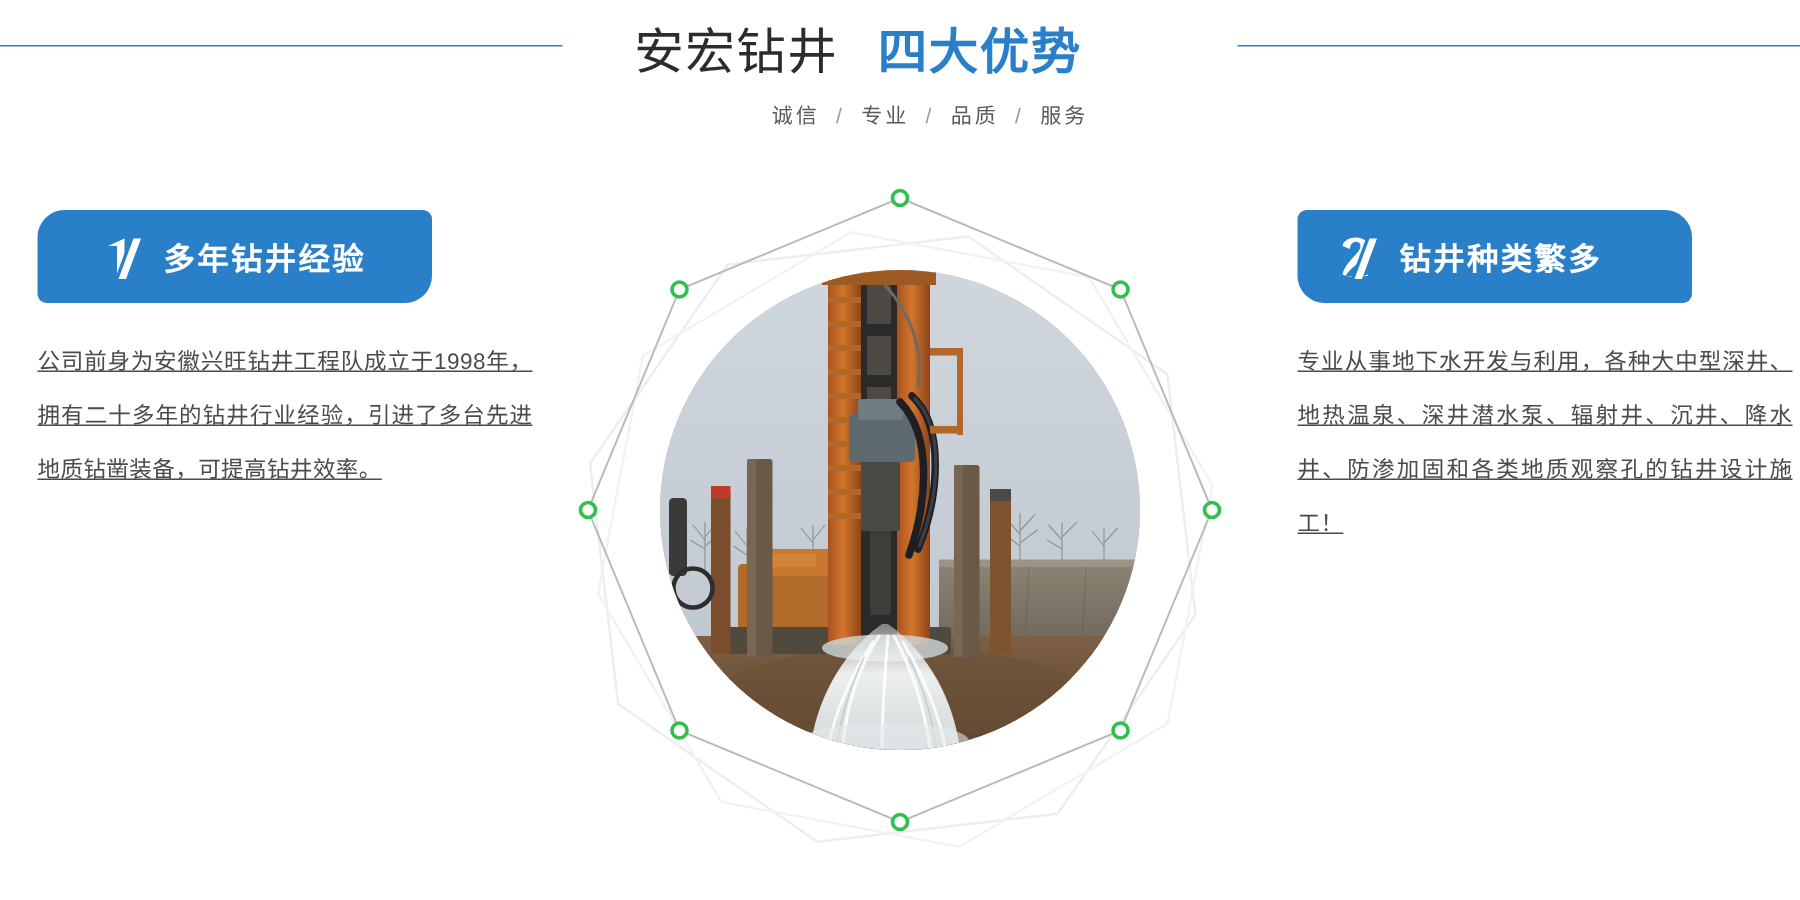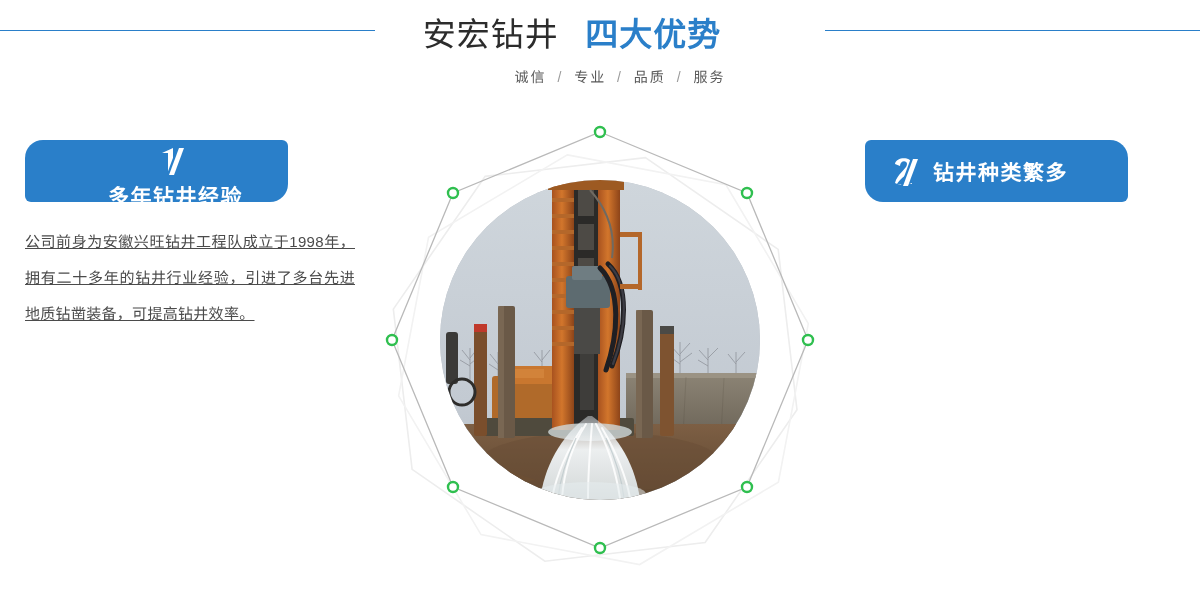--- a/index.html
+++ b/index.html
@@ -90,21 +90,20 @@
     height: 62px;
     background: #2a7fc9;
     display: flex;
     align-items: center;
     overflow: hidden;
   }
   .col.left .badge {
     width: 263px;
     border-radius: 18px 6px 18px 6px;
     padding-left: 38px;
-    flex-direction: column;
   }
   .col.right .badge {
     width: 263px;
     border-radius: 6px 18px 6px 18px;
     padding-left: 22px;
   }
 
   .badge-num {
     position: relative;
     width: 40px;
@@ -209,20 +208,21 @@
         <span class="badge-num">
           <svg viewBox="0 0 40 40" width="40" height="40" aria-hidden="true">
             <path d="M8 13 C9 6, 24 5, 25 13 C26 21, 14 26, 10 33 L25 33 L25 32 C20 34, 12 34, 8 32
                      C10 23, 20 18, 20 13 C20 9, 13 9, 13 15 Z" fill="#ffffff"></path>
             <path d="M24 7 L30 7 L20 34 L14 34 Z" fill="#2a7fc9"></path>
             <path d="M26 8 L31 8 L21 35 L16 35 Z" fill="#ffffff"></path>
           </svg>
         </span>
         <span class="badge-title">钻井种类繁多</span>
       </div>
+      <p class="feature-text">专业从事地下水开发与利用，各种大中型深井、地热温泉、深井潜水泵、辐射井、沉井、降水井、防渗加固和各类地质观察孔的钻井设计施工！</p>
     </div>
 
 
   </div>
 
   <div id="center">
 
     <svg class="frame" viewBox="0 0 460 460" aria-hidden="true">
 
       <polygon points="230,42 381,99 438,250 381,401 230,458 79,401 22,250 79,99" fill="none" stroke="#ededed" stroke-width="1.6" transform="rotate(14 230 230)"></polygon>

